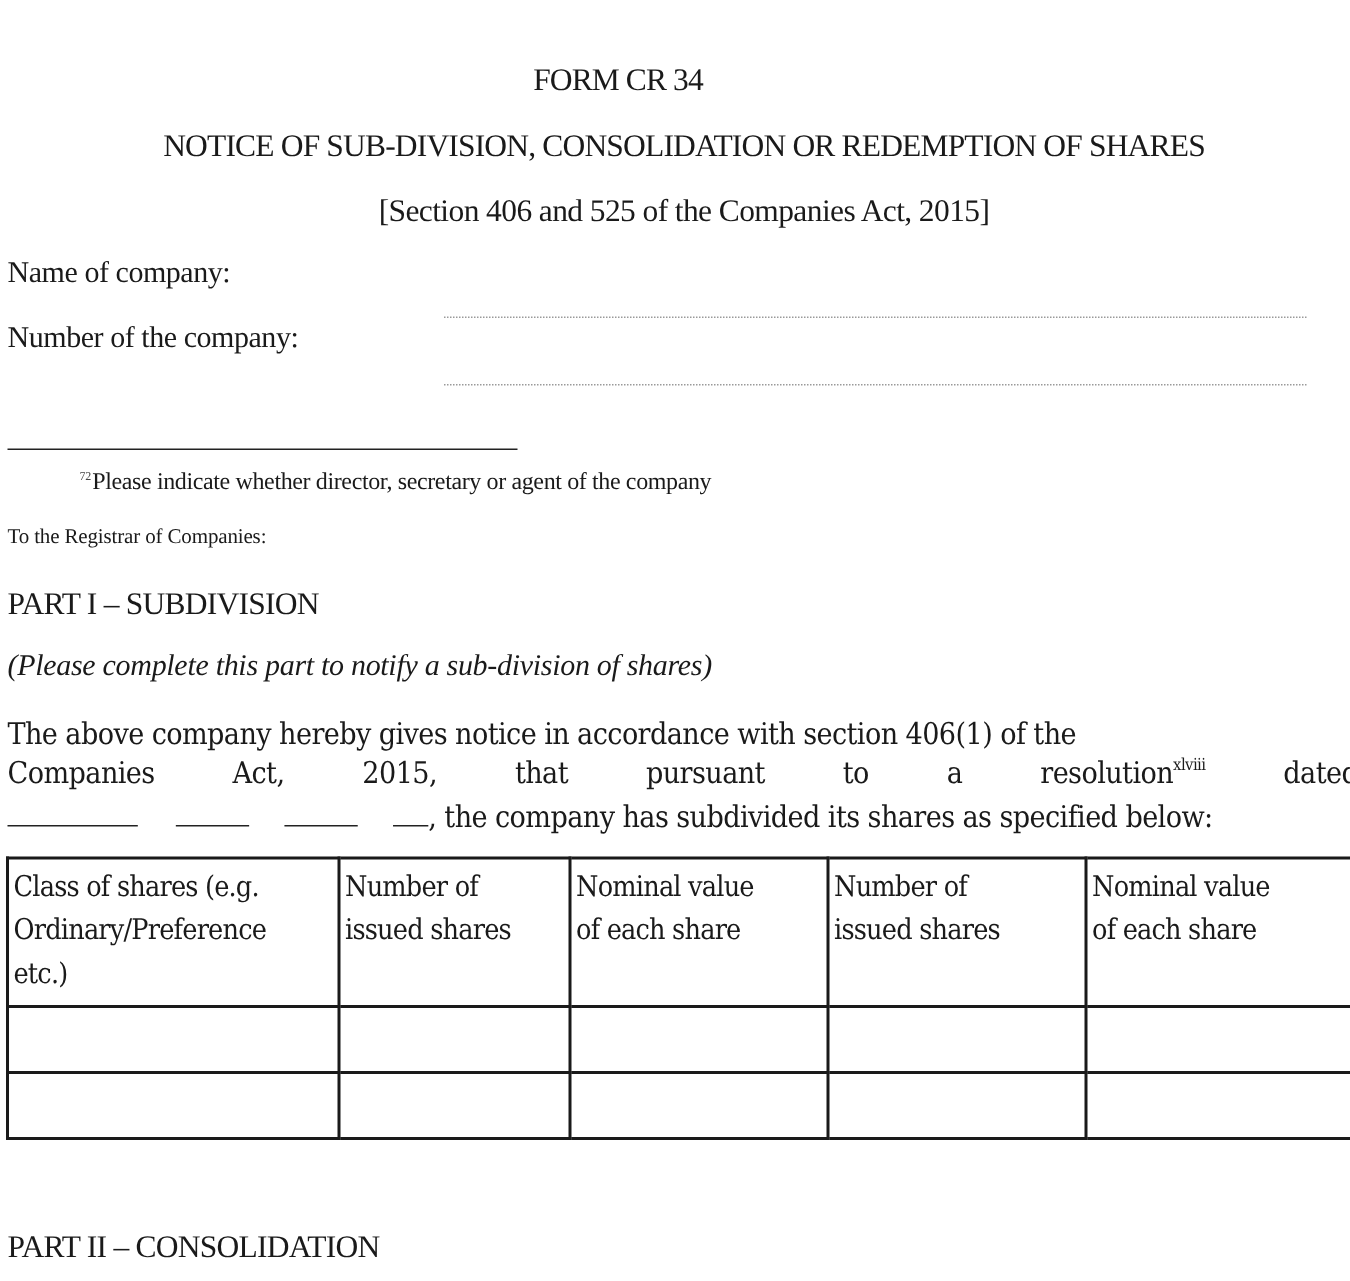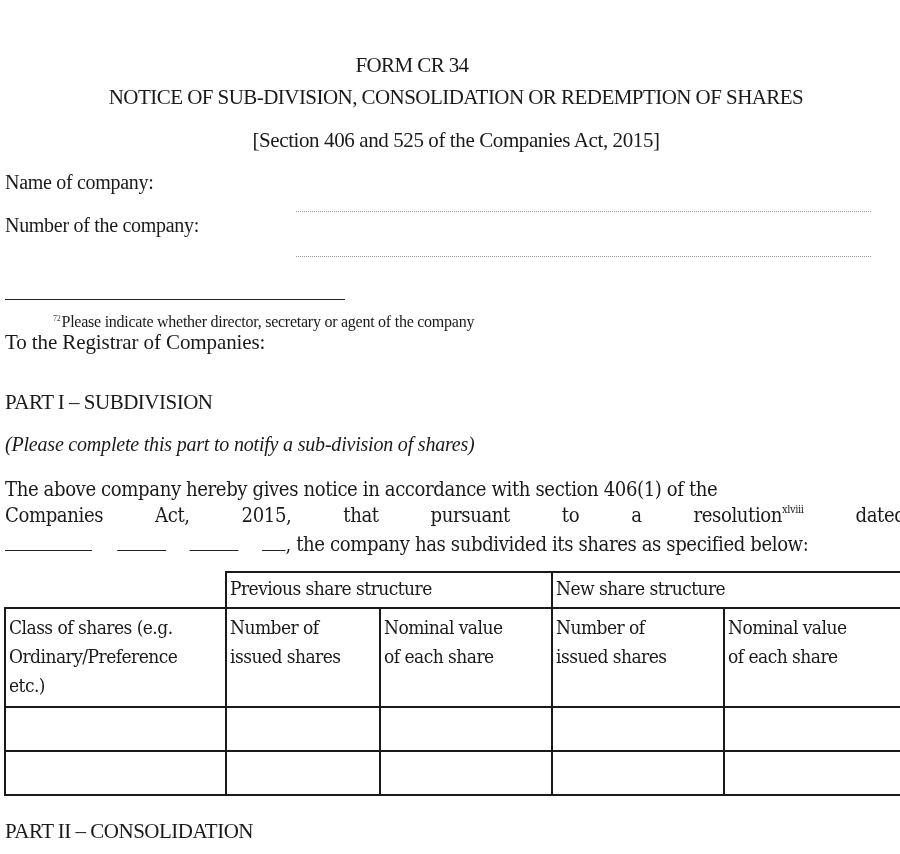--- a/index.html
+++ b/index.html
@@ -12,21 +12,21 @@
       height: 854px;
       position: relative;
       overflow: hidden;
       color: #1a1a1a;
       font-family: "Liberation Serif", "DejaVu Serif", serif;
     }
     .abs { position: absolute; white-space: nowrap; }
 
     .form-title {
       left: 0; width: 824px; top: 41px; text-align: center;
-      font-size: 21px; letter-spacing: -0.6px; margin-top: 12px;
+      font-size: 21px; letter-spacing: -0.6px;
     }
     .notice-title {
       left: 0; width: 912px; top: 85px; text-align: center;
       font-size: 21px; letter-spacing: -0.55px;
     }
     .section-ref {
       left: 0; width: 912px; top: 128px; text-align: center;
       font-size: 21px; letter-spacing: -0.4px;
     }
     .field-label {
@@ -41,21 +41,21 @@
       position: absolute; left: 5px; top: 299px; width: 340px; height: 0;
       border-top: 1.5px solid #222;
     }
     .footnote {
       left: 5px; top: 313px; font-size: 16px; letter-spacing: -0.25px; margin-left: 48px;
     }
     .footnote sup {
       font-size: 8px; vertical-align: 6px; margin-right: 1px; color: #444;
     }
     .registrar {
-      left: 5px; top: 330px; font-size: 21px; letter-spacing: -0.1px;
+      left: 5px; top: 351px; font-size: 14px; letter-spacing: -0.1px;
     }
     .part-heading {
       left: 5px; font-size: 21px; letter-spacing: -0.5px;
     }
     .instruction {
       left: 5px; top: 433px; font-size: 20px; font-style: italic; letter-spacing: -0.2px;
     }
     .para-line {
       left: 5px; font-size: 20px; letter-spacing: -0.45px;
       font-family: "DejaVu Serif", serif;
@@ -135,25 +135,20 @@
 
 <table class="share-table">
   <colgroup>
     <col style="width:223px">
     <col style="width:157px">
     <col style="width:175px">
     <col style="width:175px">
     <col style="width:180px">
   </colgroup>
   <tbody>
-      <tr class="group-row">
-    <td class="empty-tl"></td>
-    <td colspan="2"><span class="txt">Previous share structure</span></td>
-    <td colspan="2" class="open-right"><span class="txt">New share structure</span></td>
-  </tr>
   <tr class="head-row">
     <td>
       <span class="txt">Class of shares (e.g.</span><br>
       <span class="txt">Ordinary/Preference</span><br>
       <span class="txt">etc.)</span>
     </td>
     <td>
       <span class="txt">Number of</span><br>
       <span class="txt">issued shares</span>
     </td>

